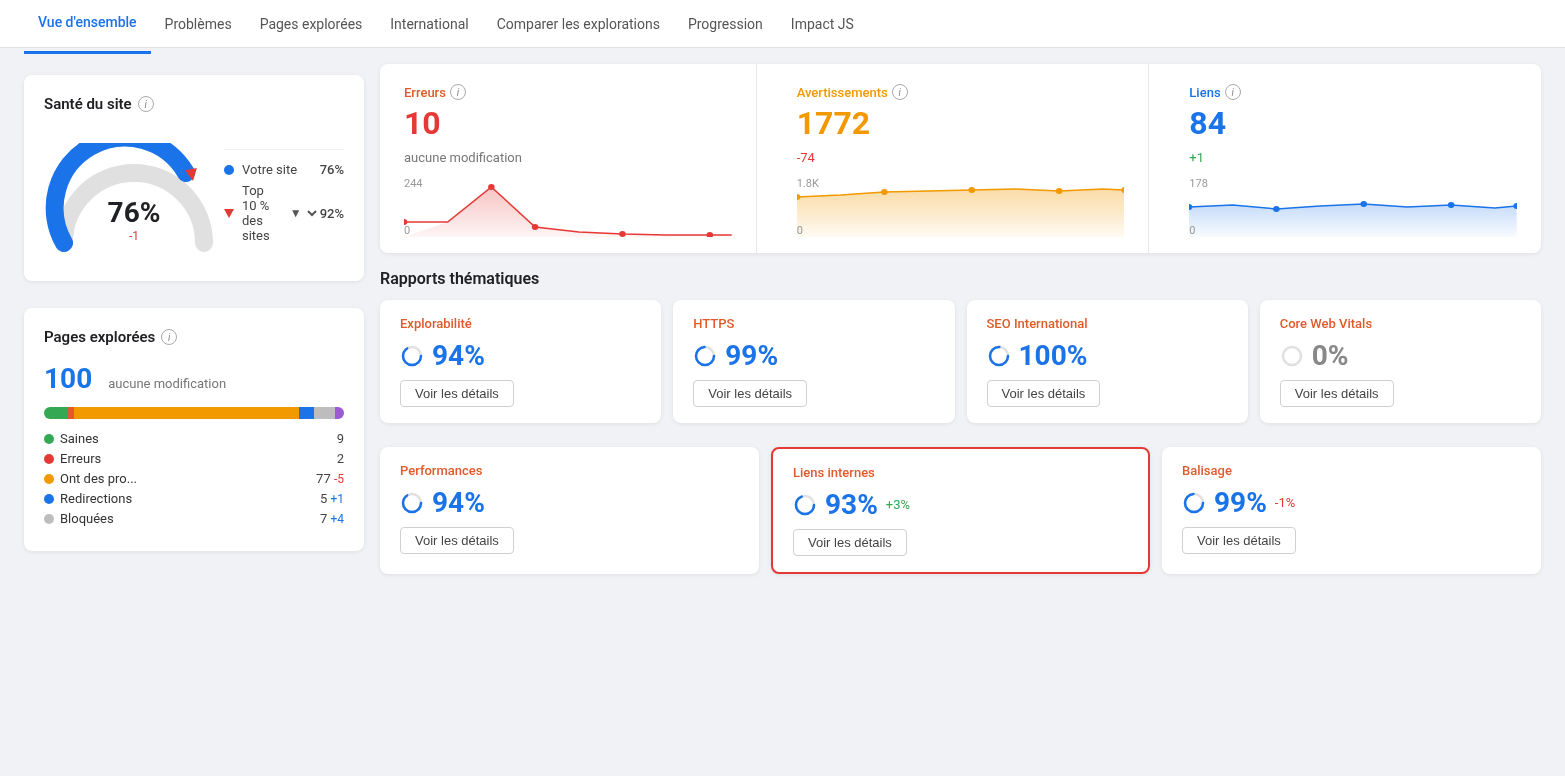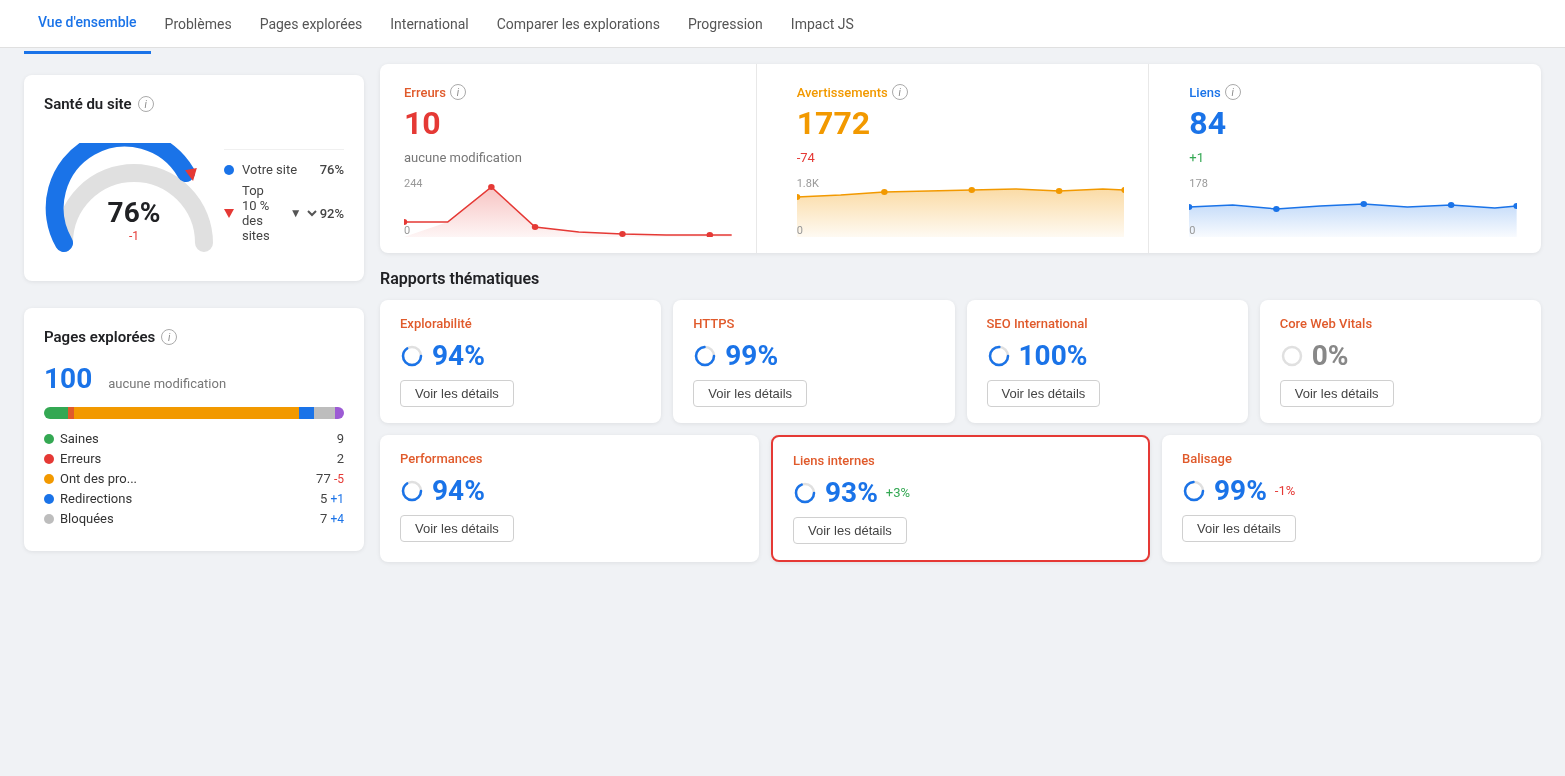--- a/index.html
+++ b/index.html
@@ -600,21 +600,21 @@
             <svg class="circle-icon" viewBox="0 0 24 24">
               <circle cx="12" cy="12" r="9" fill="none" stroke="#e0e0e0" stroke-width="2.5"></circle>
             </svg>
             <span class="report-pct zero">0%</span>
           </div>
           <button class="details-btn">Voir les détails</button>
         </div>
 
       </div>
 
-      <div class="reports-grid-row2" style="margin-top:12px;">
+      <div class="reports-grid-row2" style="margin-top:24px;">
 
         <div class="report-card">
           <div class="report-card-title">Performances</div>
           <div class="report-pct-row">
             <svg class="circle-icon" viewBox="0 0 24 24">
               <circle cx="12" cy="12" r="9" fill="none" stroke="#e0e0e0" stroke-width="2.5"></circle>
               <circle cx="12" cy="12" r="9" fill="none" stroke="#1a73e8" stroke-width="2.5" stroke-dasharray="51 57" stroke-dashoffset="14" stroke-linecap="round"></circle>
             </svg>
             <span class="report-pct">94%</span>
           </div>

